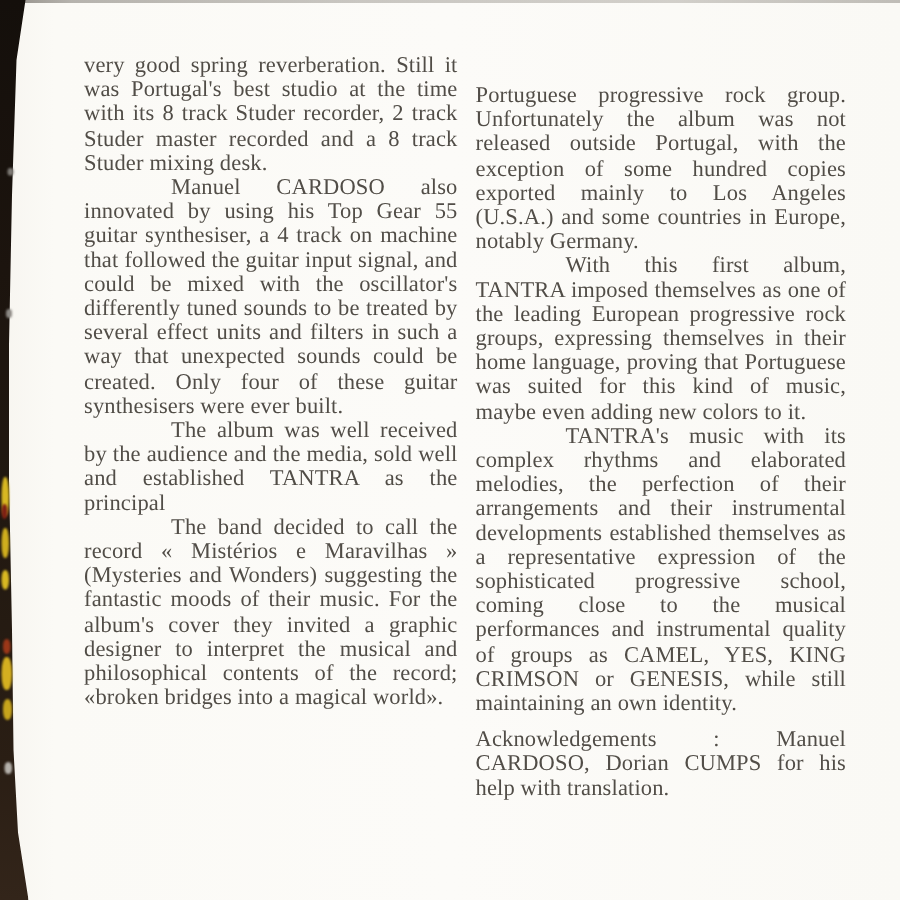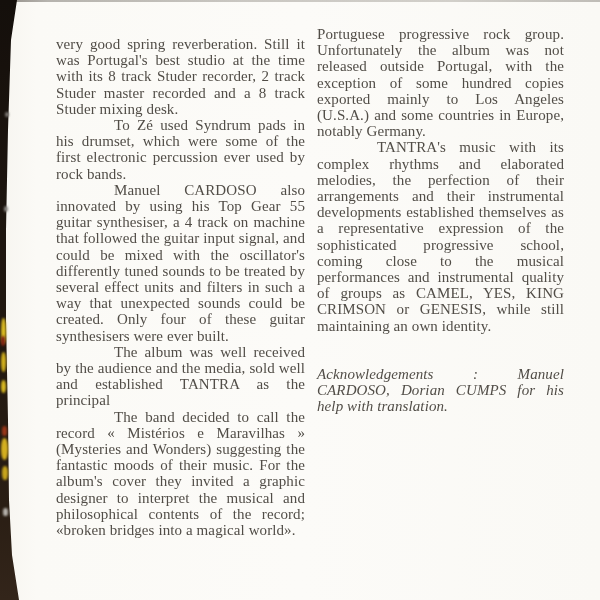--- a/index.html
+++ b/index.html
@@ -70,26 +70,26 @@
     position: absolute;
     color: #514d47;
     font-family: "Liberation Serif", "DejaVu Serif", serif;
     font-size: 15px;
     line-height: 16.2px;
     text-align: justify;
     filter: blur(0.3px);
     letter-spacing: 0.1px;
   }
   .col-left  { left: 56px;  top: 36px; width: 249px; }
-  .col-right { left: 317px; top: 26px; width: 247px; }
+  .col-right { left: 317px; top: 56px; width: 247px; }
   .column p { margin: 0; padding: 0; }
   .col-left  p.indent { text-indent: 58px; }
   .col-right p.indent { text-indent: 60px; }
   p.justify-last { text-align-last: justify; }
-  p.ack { margin-top: 32px; font-style: italic; }
+  p.ack { margin-top: 8px; }
 </style>
 </head>
 <body>
 
 <div class="page">
 
   <div class="top-edge"></div>
 
   <div class="spine">
     <div class="spine-dark"></div>
@@ -100,27 +100,27 @@
     <div class="spot y4"></div>
     <div class="spot r2"></div>
     <div class="spot y5"></div>
     <div class="spot g1"></div>
     <div class="spot g2"></div>
     <div class="spot g3"></div>
   </div>
 
   <div class="column col-left">
     <p>very good spring reverberation. Still it was Portugal's best studio at the time with its 8 track Studer recorder, 2 track Studer master recorded and a 8 track Studer mixing desk.</p>
-    <p class="indent">To Zé used Syndrum pads in his drumset, which were some of the first electronic percussion ever used by rock bands.</p>
     <p class="indent">Manuel CARDOSO also innovated by using his Top Gear 55 guitar synthesiser, a 4 track on machine that followed the guitar input signal, and could be mixed with the oscillator's differently tuned sounds to be treated by several effect units and filters in such a way that unexpected sounds could be created. Only four of these guitar synthesisers were ever built.</p>
     <p class="indent justify-last">The album was well received by the audience and the media, sold well and established TANTRA as the principal</p>
     <p class="indent">The band decided to call the record « Mistérios e Maravilhas » (Mysteries and Wonders) suggesting the fantastic moods of their music. For the album's cover they invited a graphic designer to interpret the musical and philosophical contents of the record; «broken bridges into a magical world».</p>
   </div>
 
   <div class="column col-right">
     <p>Portuguese progressive rock group. Unfortunately the album was not released outside Portugal, with the exception of some hundred copies exported mainly to Los Angeles (U.S.A.) and some countries in Europe, notably Germany.</p>
+    <p class="indent">With this first album, TANTRA imposed themselves as one of the leading European progressive rock groups, expressing themselves in their home language, proving that Portuguese was suited for this kind of music, maybe even adding new colors to it.</p>
     <p class="indent">TANTRA's music with its complex rhythms and elaborated melodies, the perfection of their arrangements and their instrumental developments established themselves as a representative expression of the sophisticated progressive school, coming close to the musical performances and instrumental quality of groups as CAMEL, YES, KING CRIMSON or GENESIS, while still maintaining an own identity.</p>
     <p class="ack">Acknowledgements : Manuel CARDOSO, Dorian CUMPS for his help with translation.</p>
   </div>
 
   <div class="bottom-edge"></div>
 
 </div>
 
 </body></html>

